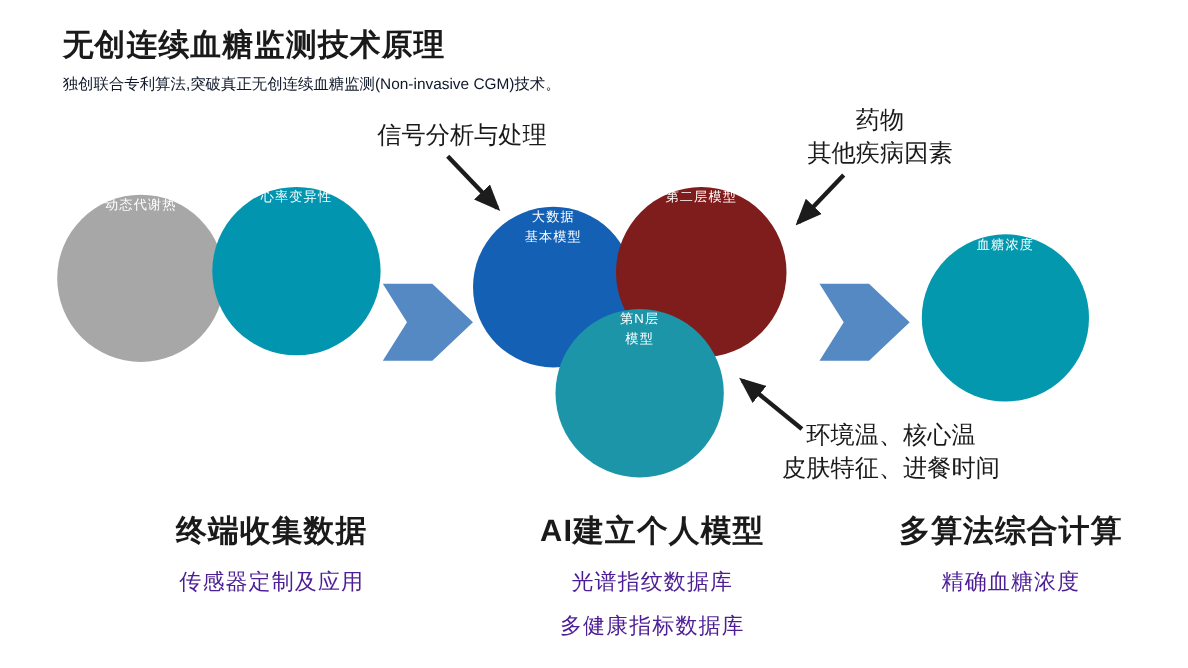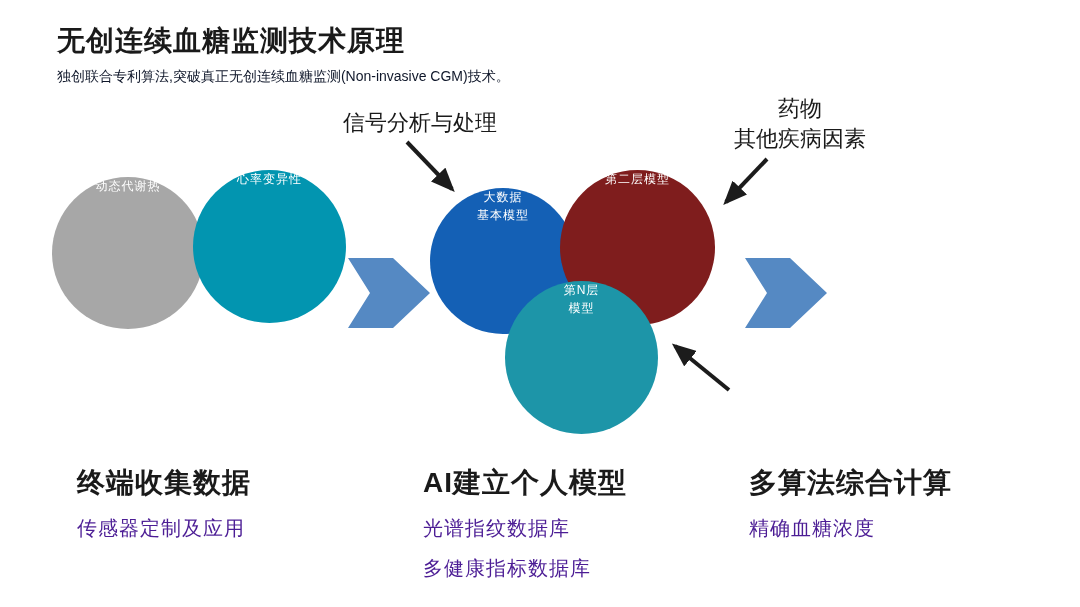--- a/index.html
+++ b/index.html
@@ -25,21 +25,21 @@
   .c-layern  {left:505px; top:281px; width:153px; height:153px; z-index:4;}
   .c-glucose {left:838px; top:213px; width:152px; height:152px; z-index:2;}
   
   .ann{position:absolute;color:#1a1a1a;font-size:22px;line-height:30px;z-index:6;}
   .ann1{left:343px;top:108px;}
   .ann2{left:700px;top:94px;width:200px;text-align:center;}
   .ann3{left:688px;top:381px;width:244px;text-align:center;}
   
   .overlay{position:absolute;left:0;top:0;width:1080px;height:607px;z-index:5;pointer-events:none;}
   
-  .section{position:absolute;top:464px;width:340px;text-align:left;z-index:6;}
+  .section{position:absolute;top:464px;width:340px;text-align:center;z-index:6;}
   .s1{left:77px;} .s2{left:423px;} .s3{left:749px;}
   .section h2{margin:0;font-size:28px;font-weight:700;color:#1a1a1a;letter-spacing:1px;}
   .section .sub{margin-top:13px;font-size:20px;color:#4c1d95;letter-spacing:1px;}
 </style>
 </head>
 <body>
 
 <div class="slide">
 
   <div class="hdr">
@@ -59,27 +59,34 @@
     <span>基本模型</span>
   </div>
   <div class="circle c-layer2" style="background: #7f1d1d;">
     <span>第二层模型</span>
   </div>
   <div class="circle c-layern" style="background: rgb(29, 149, 168);">
     <span>第N层</span>
     <span>模型</span>
   </div>
 
+  <div class="circle c-glucose" style="background: rgb(3, 152, 174);">
+    <span>血糖浓度</span>
+  </div>
 
   <div class="ann ann1">
     <div>信号分析与处理</div>
   </div>
   <div class="ann ann2">
     <div>药物</div>
     <div>其他疾病因素</div>
+  </div>
+  <div class="ann ann3">
+    <div>环境温、核心温</div>
+    <div>皮肤特征、进餐时间</div>
   </div>
 
   <svg class="overlay" viewBox="0 0 1080 607" xmlns="http://www.w3.org/2000/svg">
     <defs>
       <marker id="ah" markerWidth="6" markerHeight="5" refX="5" refY="2.5" orient="auto">
         <path d="M0,0 L6,2.5 L0,5 z" fill="#1c1c1c"></path>
       </marker>
     </defs>
     <polygon points="348,258 393,258 430,293 393,328 348,328 370,293" fill="#5589c3"></polygon>
     <polygon points="745,258 790,258 827,293 790,328 745,328 767,293" fill="#5589c3"></polygon>

